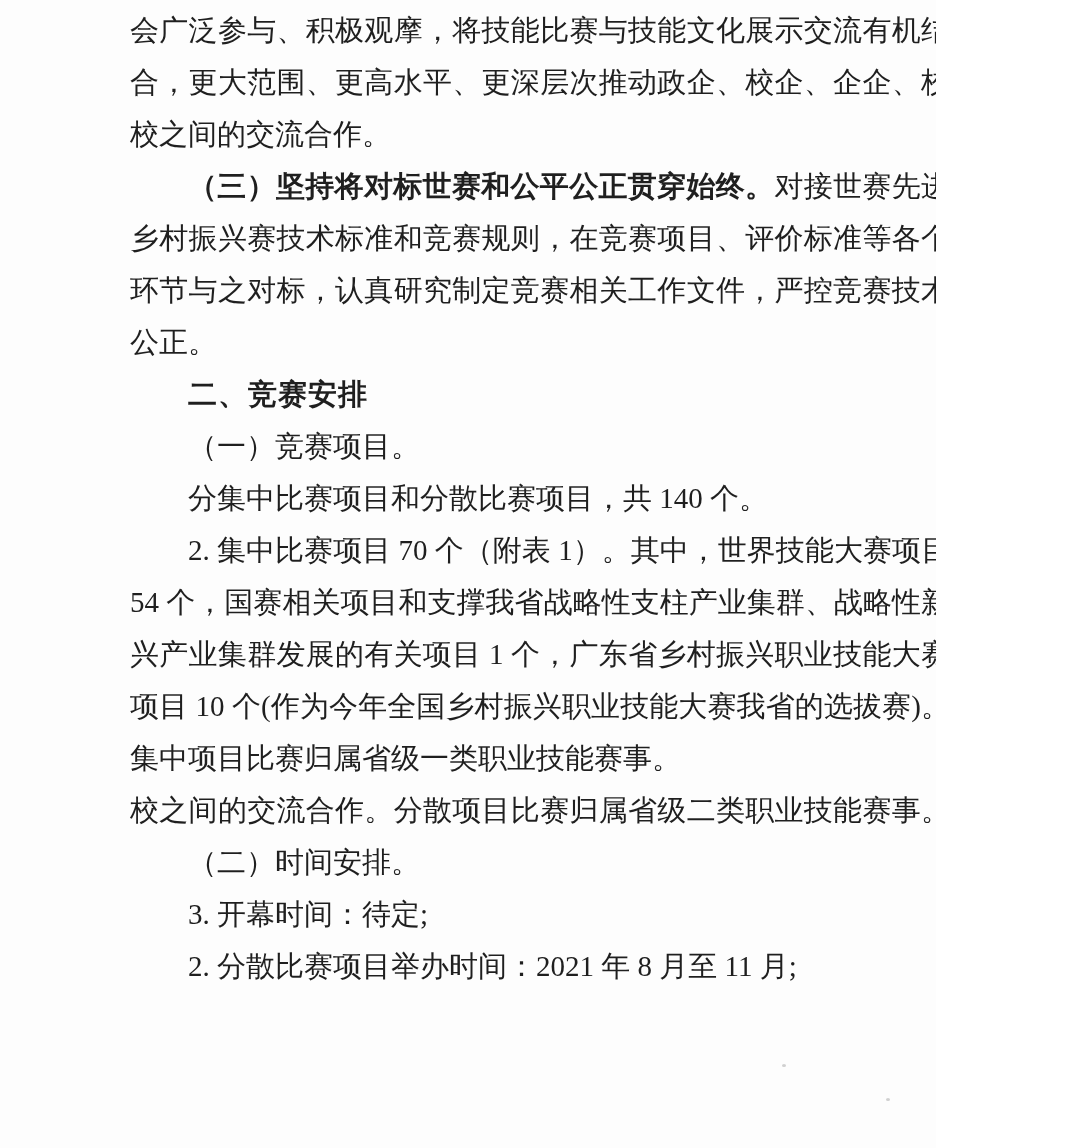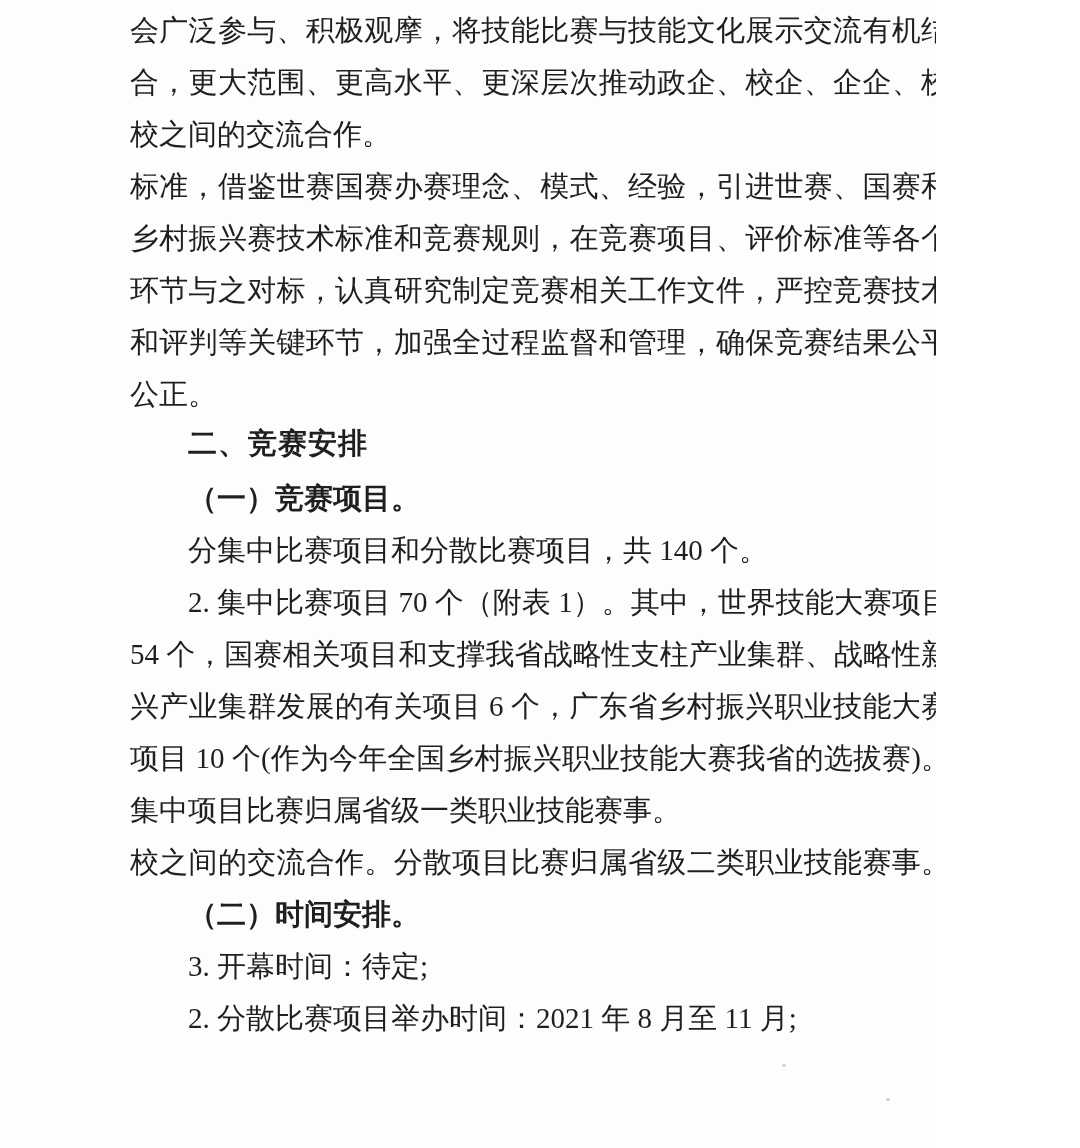--- a/index.html
+++ b/index.html
@@ -9,50 +9,49 @@
     background:#fdfdfd;
     color:#1f1f1f;
     font-family:"Liberation Serif","DejaVu Serif",serif;
     font-size:29px;
     overflow:hidden;
   }
   .column{position:absolute;left:130px;top:4px;width:820px;}
   .line{height:52px;line-height:52px;white-space:nowrap;}
   .fill{text-align:justify;text-align-last:justify;}
   .indent{text-indent:2em;}
-  .kai-bold{font-weight:700;}
-  .hei{font-family:Liberation Mono, monospace;font-weight:700;letter-spacing:1px;}
+  .kai-bold{font-weight:400;}
+  .hei{font-family:Liberation Serif, serif;font-weight:700;letter-spacing:1px;}
   .b{font-weight:700;}
   .speck{position:absolute;background:#c4c4c4;border-radius:50%;width:4px;height:3px;opacity:.8;}
   .speck-1{left:782px;top:1064px;}
   .speck-2{left:886px;top:1098px;}
 </style>
 </head>
 <body>
 
 <div class="page">
   <div class="column">
 
     <div class="line fill">会广泛参与、积极观摩，将技能比赛与技能文化展示交流有机结</div>
     <div class="line fill">合，更大范围、更高水平、更深层次推动政企、校企、企企、校</div>
     <div class="line">校之间的交流合作。</div>
 
-    <div class="line fill">标准，借鉴世赛国赛办赛理念、模式、经验，引进世赛、国赛和</div>
+    <div class="line fill indent"><span class="b">（三）坚持将对标世赛和公平公正贯穿始终。</span><span>对接世赛先进</span></div>
     <div class="line fill">乡村振兴赛技术标准和竞赛规则，在竞赛项目、评价标准等各个</div>
     <div class="line fill">环节与之对标，认真研究制定竞赛相关工作文件，严控竞赛技术</div>
-    <div class="line fill">和评判等关键环节，加强全过程监督和管理，确保竞赛结果公平</div>
     <div class="line">公正。</div>
 
     <div class="line indent hei">二、竞赛安排</div>
     <div class="line indent kai-bold">（一）竞赛项目。</div>
     <div class="line indent">分集中比赛项目和分散比赛项目，共 140 个。</div>
 
     <div class="line fill indent">2. 集中比赛项目 70 个（附表 1）。其中，世界技能大赛项目</div>
     <div class="line fill">54 个，国赛相关项目和支撑我省战略性支柱产业集群、战略性新</div>
-    <div class="line fill">兴产业集群发展的有关项目 6 个，广东省乡村振兴职业技能大赛</div>
+    <div class="line fill">兴产业集群发展的有关项目 1 个，广东省乡村振兴职业技能大赛</div>
     <div class="line fill">项目 10 个(作为今年全国乡村振兴职业技能大赛我省的选拔赛)。</div>
     <div class="line">集中项目比赛归属省级一类职业技能赛事。</div>
 
     <div class="line fill">校之间的交流合作。分散项目比赛归属省级二类职业技能赛事。</div>
 
     <div class="line indent kai-bold">（二）时间安排。</div>
     <div class="line indent">3. 开幕时间：待定;</div>
     <div class="line indent">2. 分散比赛项目举办时间：2021 年 8 月至 11 月;</div>
 
   </div>

